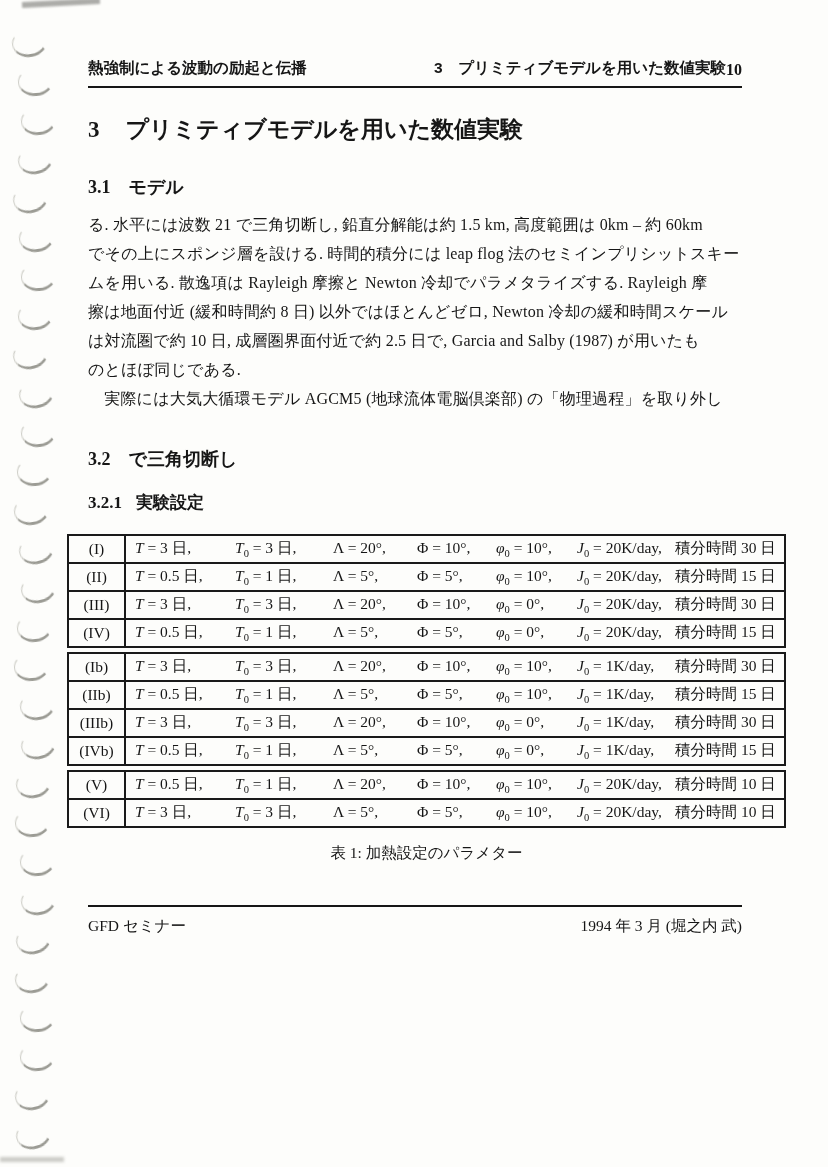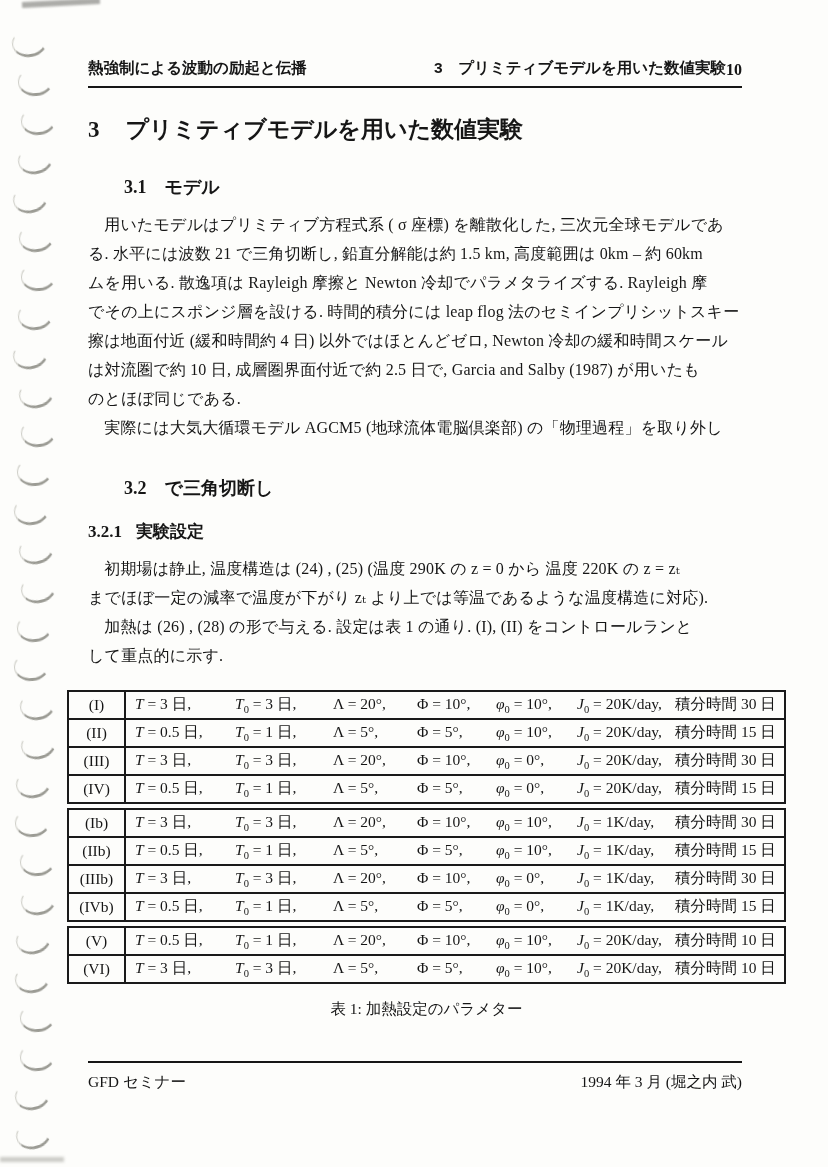--- a/index.html
+++ b/index.html
@@ -32,21 +32,21 @@
   
   .runhead{display:flex;align-items:flex-end;
     font-family:"Liberation Sans","DejaVu Sans",sans-serif;font-weight:bold;font-size:15.5px;}
   .runhead .secref{margin-left:auto;}
   .runhead .pagenum{font-family:"Liberation Serif","DejaVu Serif",serif;font-size:16px;}
   .headrule{height:0;border-top:2px solid #161616;margin-top:7px;}
 
   h1{font-family:"Liberation Sans","DejaVu Sans",sans-serif;font-size:23px;margin:26px 0 0 0;font-weight:bold;}
   h1 .num{margin-right:26px;font-family:"Liberation Serif","DejaVu Serif",serif;}
   h2{font-family:"Liberation Sans","DejaVu Sans",sans-serif;font-size:18px;margin:30px 0 0 0;font-weight:bold;}
-  h2 .num{margin-right:18px;font-family:"Liberation Serif","DejaVu Serif",serif;margin-left:36px;}
+  h2 .num{margin-right:18px;font-family:"Liberation Serif","DejaVu Serif",serif;}
   h3{font-family:"Liberation Sans","DejaVu Sans",sans-serif;font-size:17px;margin:20px 0 0 0;font-weight:bold;}
   h3 .num{margin-right:14px;font-family:"Liberation Serif","DejaVu Serif",serif;}
 
   .textblock{margin-top:11px;font-size:16px;line-height:29px;letter-spacing:.2px;}
   .textblock .line{white-space:pre;height:29px;}
 
   
   .tablewrap{margin:20px 0 0 -21px;width:719px;}
   .tbl-group{margin-top:0;}
   .tbl-group + .tbl-group{margin-top:4px;}
@@ -124,44 +124,37 @@
 
     <h1>
       <span class="num">3</span><span>プリミティブモデルを用いた数値実験</span>
     </h1>
 
     <h2>
       <span class="num">3.1</span><span>モデル</span>
     </h2>
 
     <div class="textblock">
-      <div class="line">　用いたモデルはプリミティブ方程式系 ( σ 座標) を離散化した, 三次元全球モデルであ</div>
       <div class="line">る. 水平には波数 21 で三角切断し, 鉛直分解能は約 1.5 km, 高度範囲は 0km – 約 60km</div>
+      <div class="line">でその上にスポンジ層を設ける. 時間的積分には leap flog 法のセミインプリシットスキー</div>
       <div class="line">ムを用いる. 散逸項は Rayleigh 摩擦と Newton 冷却でパラメタライズする. Rayleigh 摩</div>
-      <div class="line">でその上にスポンジ層を設ける. 時間的積分には leap flog 法のセミインプリシットスキー</div>
-      <div class="line">擦は地面付近 (緩和時間約 4 日) 以外ではほとんどゼロ, Newton 冷却の緩和時間スケール</div>
+      <div class="line">擦は地面付近 (緩和時間約 8 日) 以外ではほとんどゼロ, Newton 冷却の緩和時間スケール</div>
       <div class="line">は対流圏で約 10 日, 成層圏界面付近で約 2.5 日で, Garcia and Salby (1987) が用いたも</div>
       <div class="line">のとほぼ同じである.</div>
       <div class="line">　実際には大気大循環モデル AGCM5 (地球流体電脳倶楽部) の「物理過程」を取り外し</div>
     </div>
 
     <h2 style="margin-top:34px;">
       <span class="num">3.2</span><span>で三角切断し</span>
     </h2>
 
     <h3>
       <span class="num">3.2.1</span><span>実験設定</span>
     </h3>
 
-    <div class="textblock">
-      <div class="line">　初期場は静止, 温度構造は (24) , (25) (温度 290K の z = 0 から 温度 220K の z = zₜ</div>
-      <div class="line">までほぼ一定の減率で温度が下がり zₜ より上では等温であるような温度構造に対応).</div>
-      <div class="line">　加熱は (26) , (28) の形で与える. 設定は表 1 の通り. (I), (II) をコントロールランと</div>
-      <div class="line">して重点的に示す.</div>
-    </div>
 
     <div class="tablewrap">
       <div id="table-groups">
           <div class="tbl-group">
             <div class="tbl-row">
     <div class="tbl-label">(I)</div>
     <div class="tbl-content">
                 <span class="param p0"><span class="var">T</span> = 3 日,</span>
                 <span class="param p1"><span class="var">T</span><sub>0</sub> = 3 日,</span>
                 <span class="param p2"><span class="var up">Λ</span> = 20°,</span>

